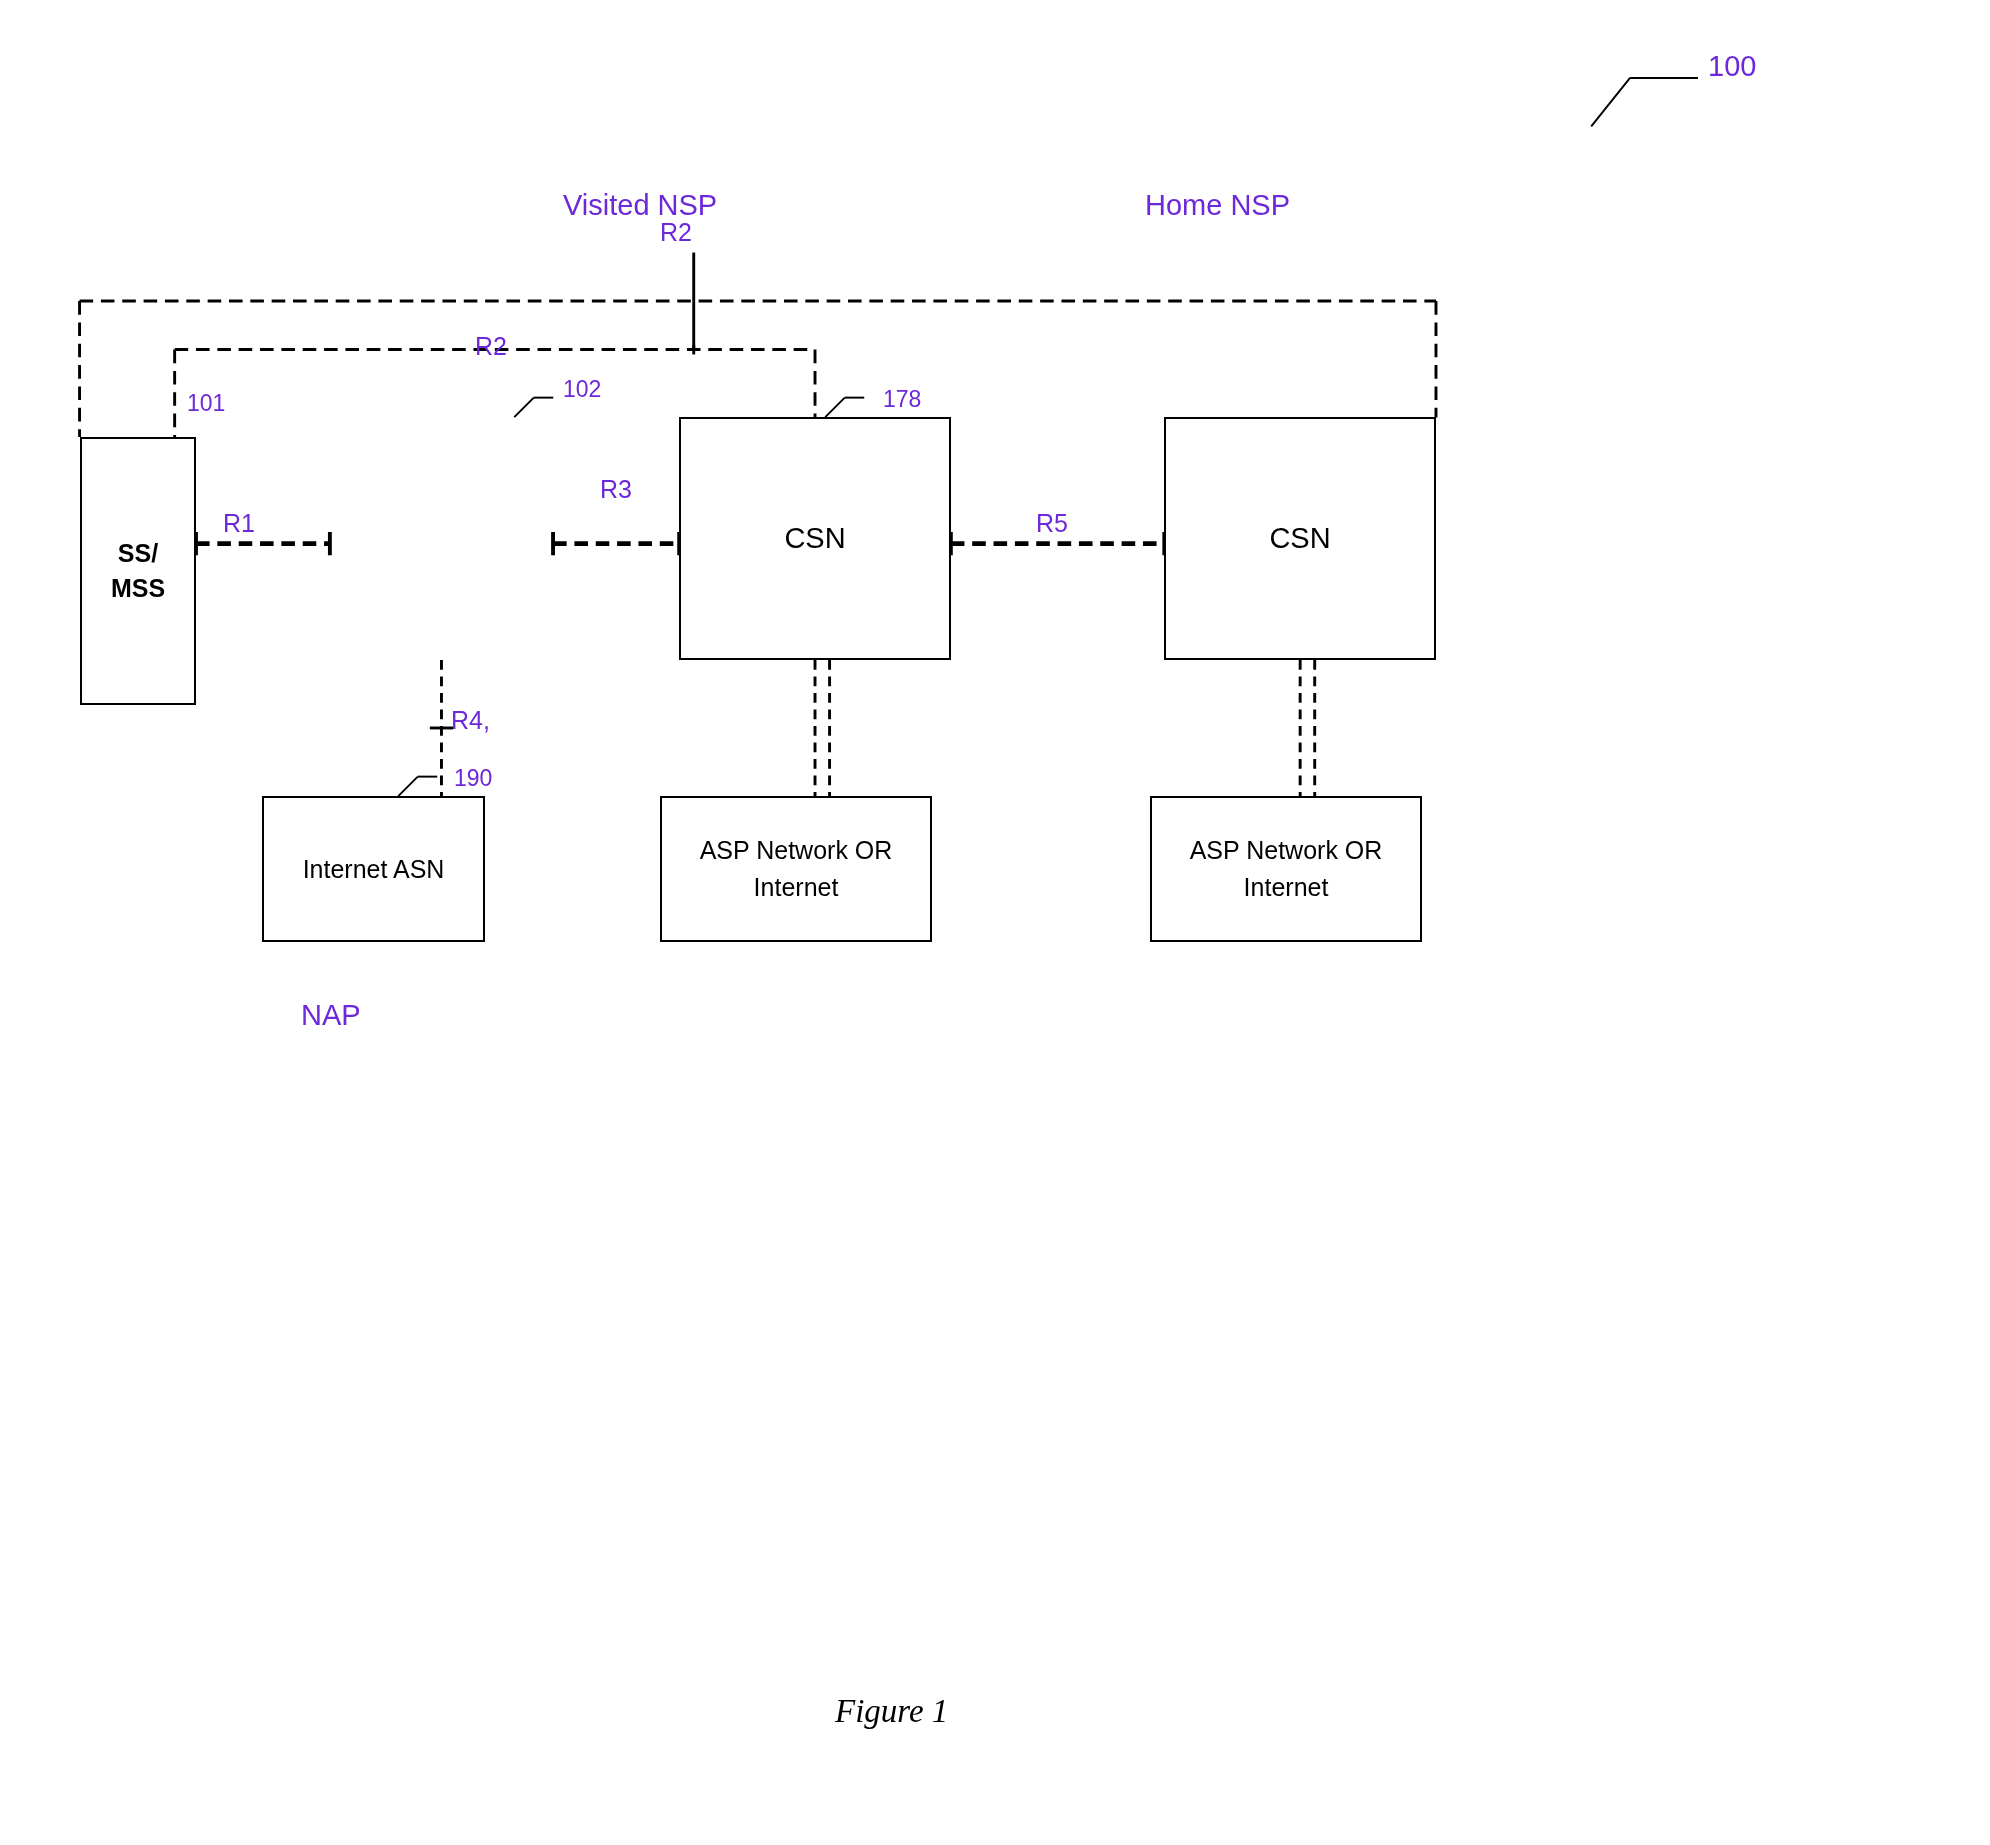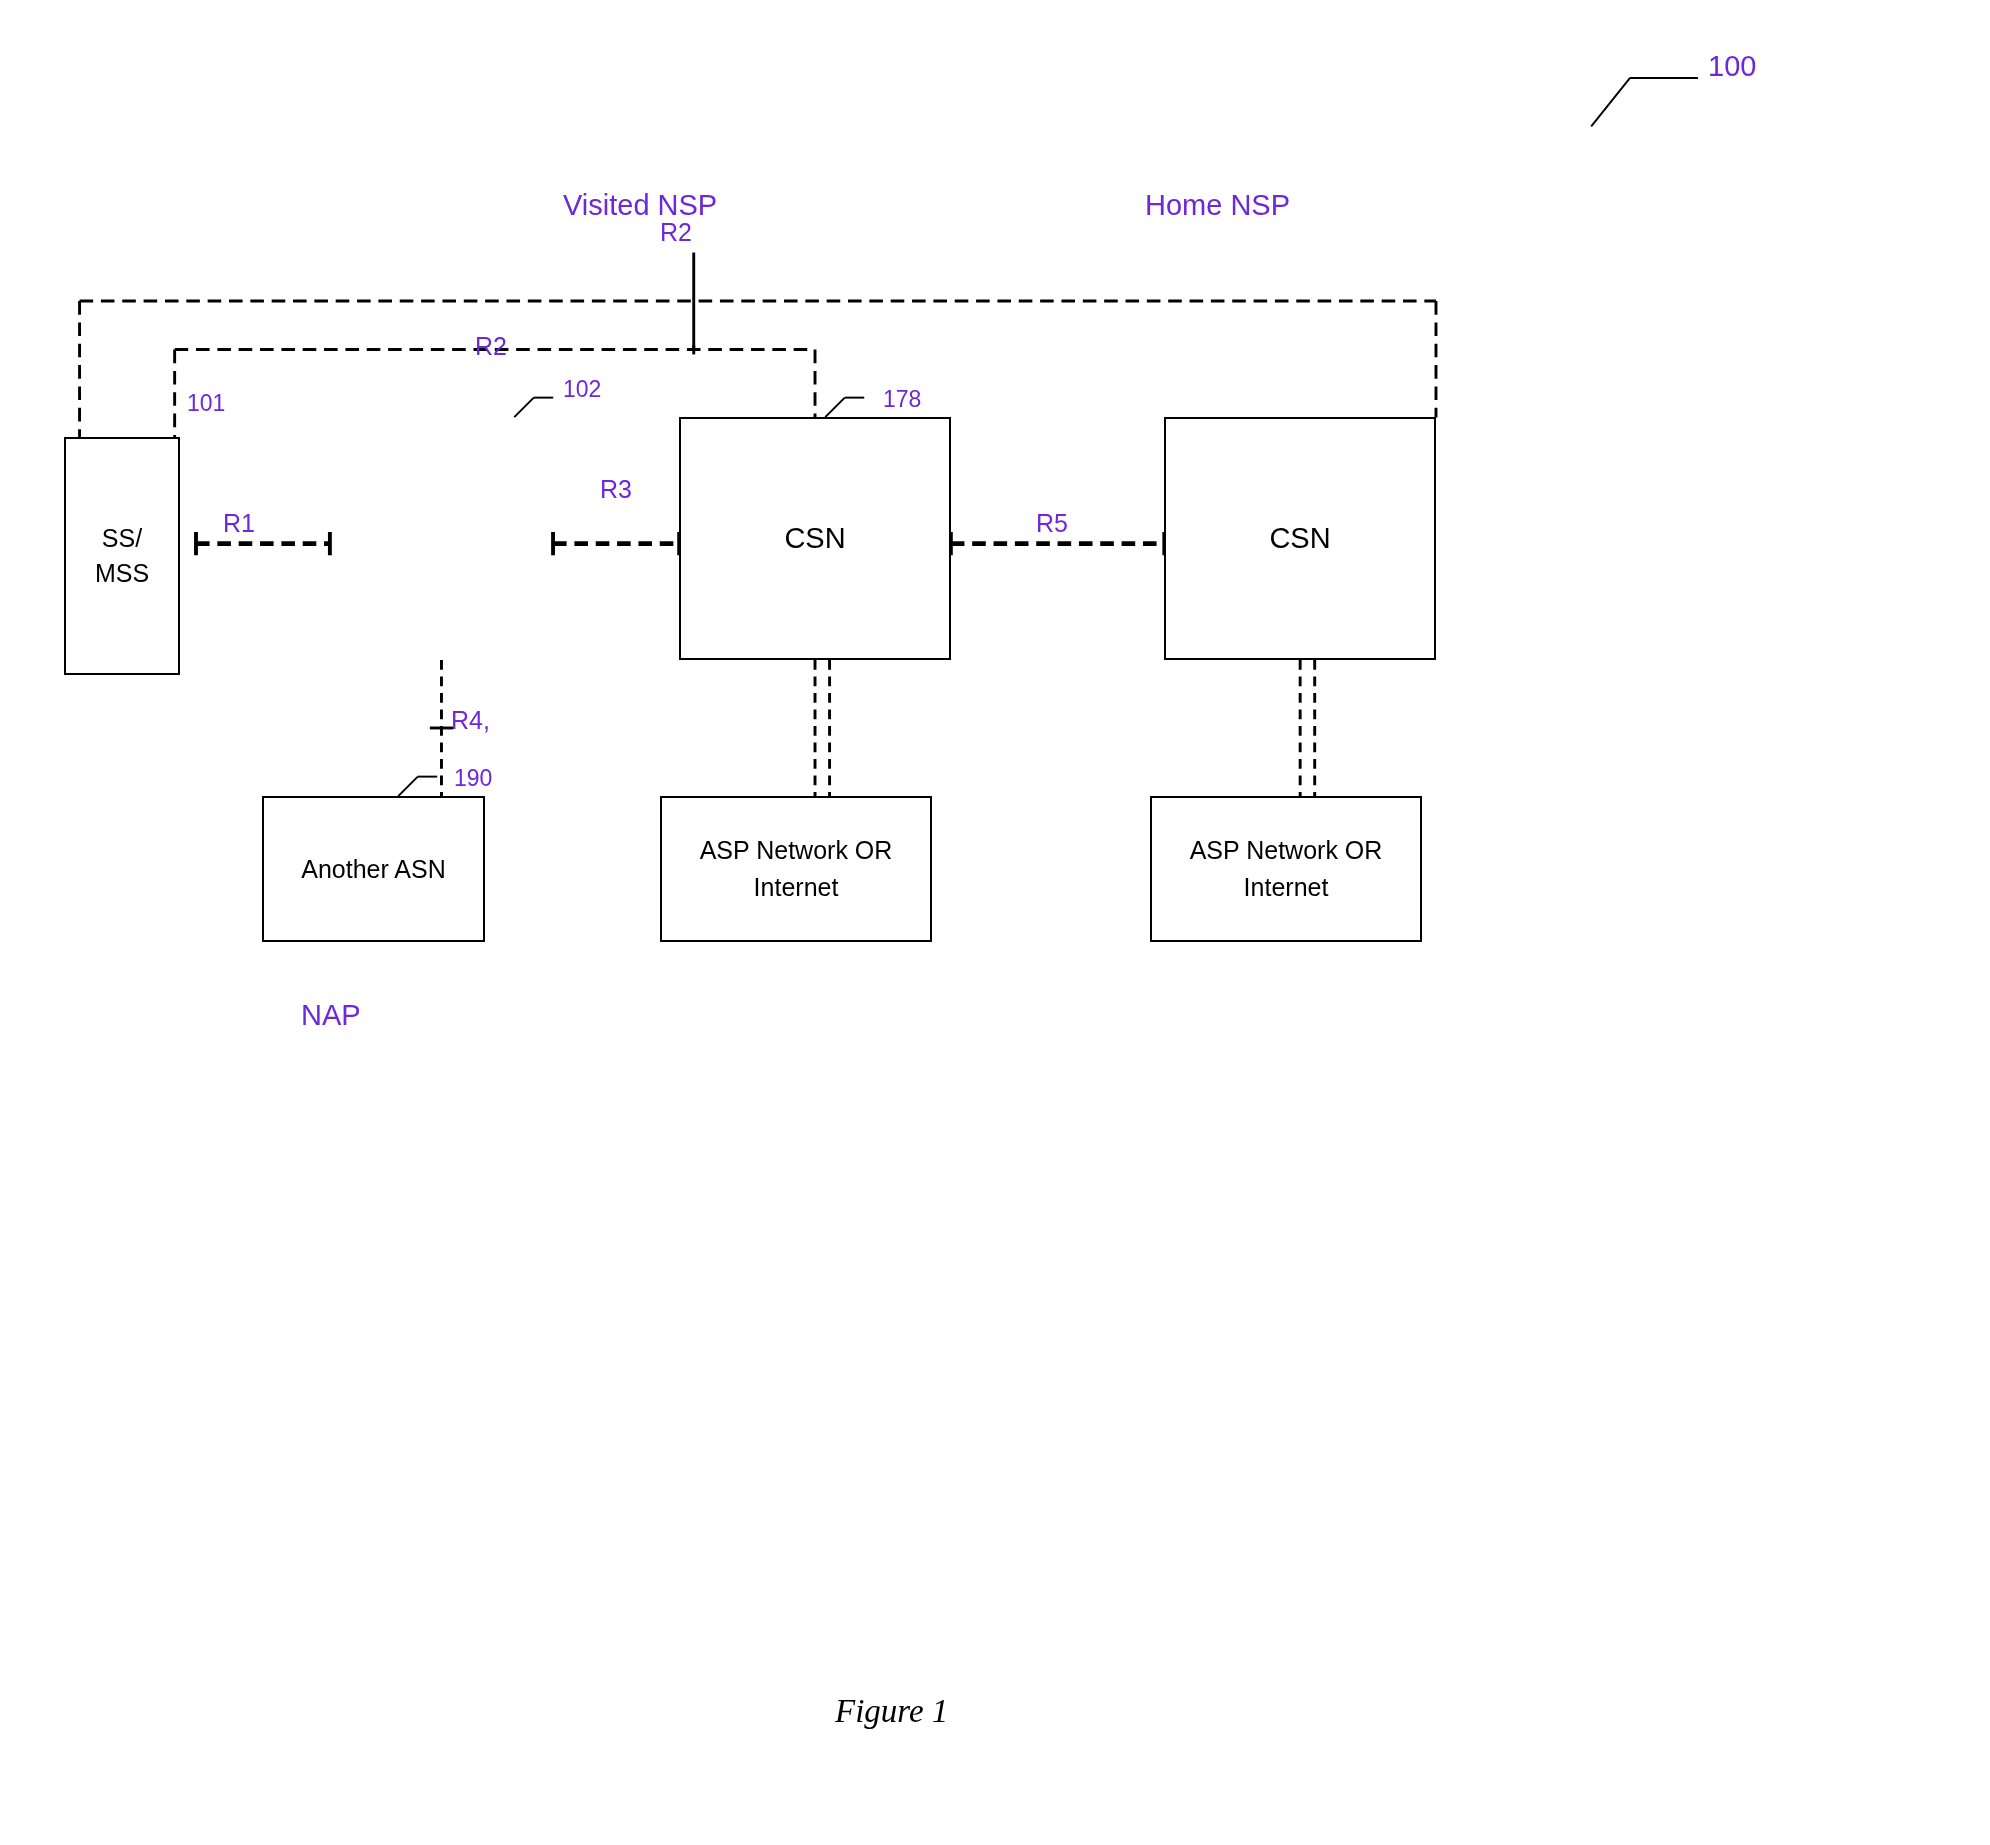--- a/index.html
+++ b/index.html
@@ -137,29 +137,29 @@
   <div class="label" style="top:509px; left:223px;">R1</div>
 
   <div class="label" style="top:475px; left:600px;">R3</div>
 
   <div class="label" style="top:706px; left:451px;">R4,</div>
 
   <div class="label" style="top:509px; left:1036px;">R5</div>
 
   <div class="label" style="top:580px; left:728px; font-size:23px;">ss</div>
 
-  <div class="box" style="left:64px; top:437px; width:116px; height:238px; font-size:25px; white-space:pre-line;">SS/
+  <div class="box" style="left:80px; top:437px; width:116px; height:268px; font-size:25px; white-space:pre-line;font-weight:bold;">SS/
 MSS</div>
 
 
   <div class="box" style="left:679px; top:417px; width:272px; height:243px; font-size:29px;">CSN</div>
 
   <div class="box" style="left:1164px; top:417px; width:272px; height:243px; font-size:29px;">CSN</div>
 
-  <div class="box" style="left:262px; top:796px; width:223px; height:146px; font-size:25px; text-align:center;">Another ASN</div>
+  <div class="box" style="left:262px; top:796px; width:223px; height:146px; font-size:25px; text-align:center;">Internet ASN</div>
 
   <div class="box" style="left:660px; top:796px; width:272px; height:146px; font-size:25px; text-align:center; line-height:1.5;">ASP Network OR<br>Internet</div>
 
   <div class="box" style="left:1150px; top:796px; width:272px; height:146px; font-size:25px; text-align:center; line-height:1.5;">ASP Network  OR<br>Internet</div>
 
   <div class="label" style="top:999px; left:301px; font-size:29px;">NAP</div>
 
   <div class="figure-label" style="bottom:116px; left:835px;font-family:Liberation Serif, serif;">Figure 1</div>
 
 </div>

